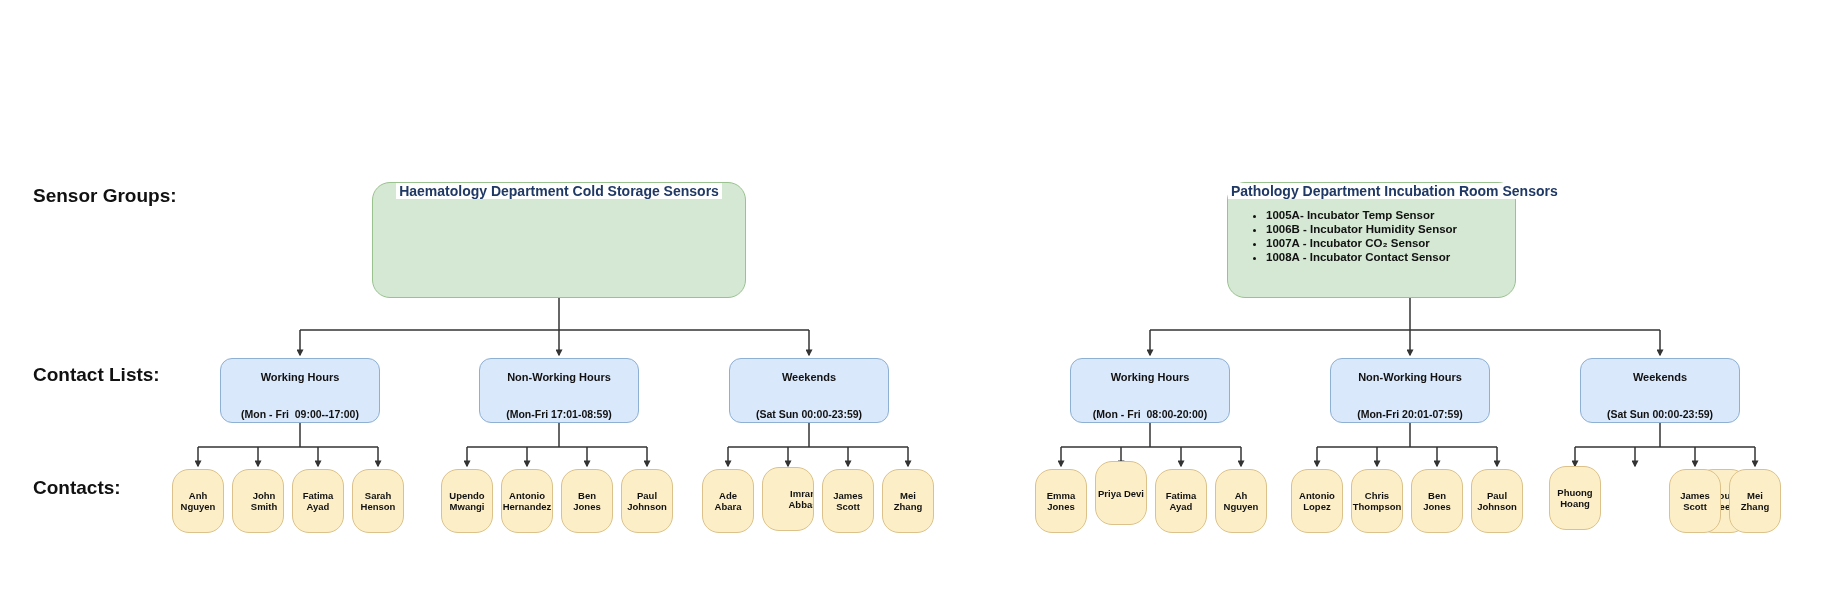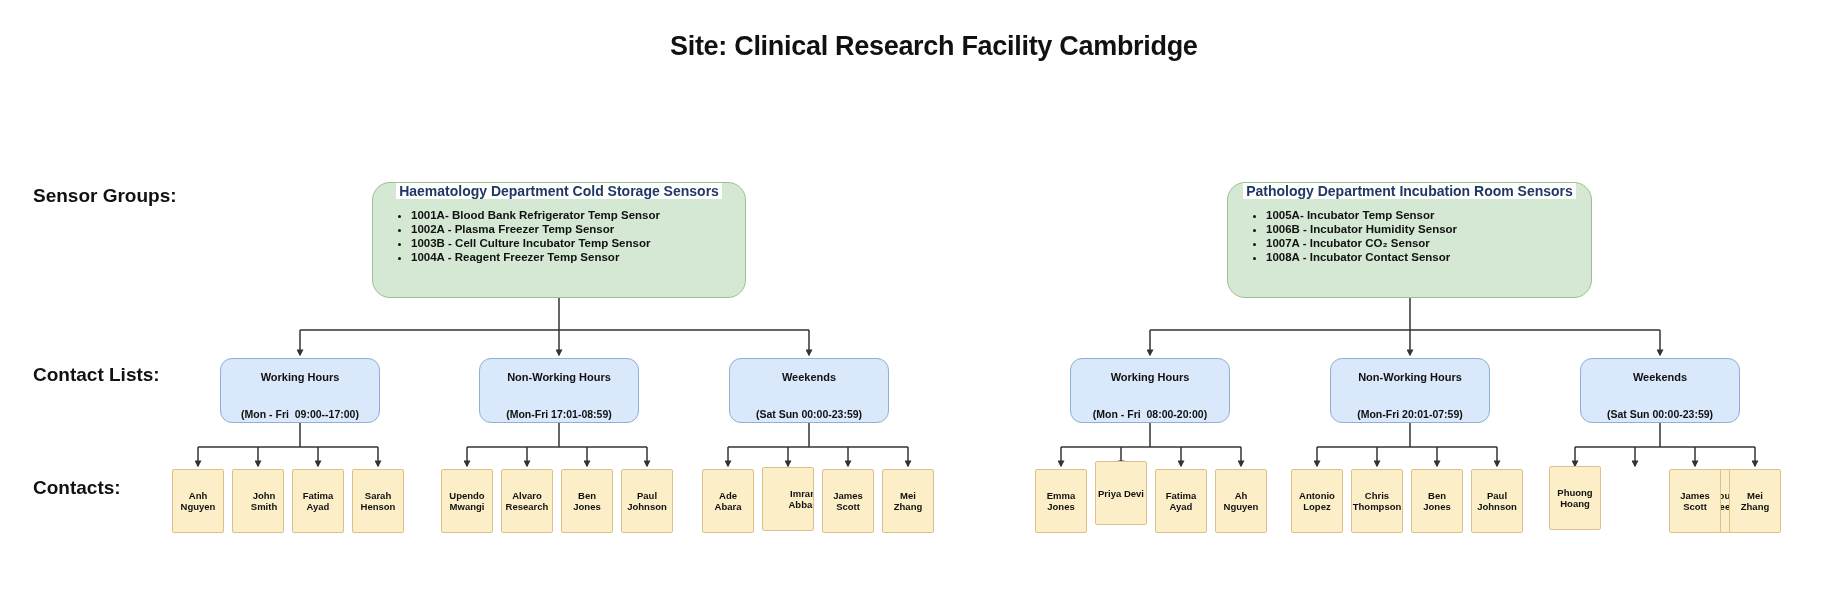--- a/index.html
+++ b/index.html
@@ -39,21 +39,21 @@
     border:1px solid var(--contact-list-border,#8db0d3);
     border-radius:12px;
   }
   .cl-name{margin-top:12px;font-size:11px;font-weight:bold;color:#111;white-space:pre;}
   .cl-sched{margin-top:25px;font-size:10.5px;font-weight:bold;color:#111;white-space:pre;}
 
   .contact-card{
     position:absolute;box-sizing:border-box;width:52px;height:64px;
     background:var(--contact-fill,#fcefc8);
     border:1px solid var(--contact-border,#dcc28a);
-    border-radius:2px;
+    border-radius:17px;
     display:flex;align-items:center;justify-content:center;text-align:center;
     font-size:9.5px;font-weight:bold;line-height:11px;color:#111;
     padding:2px;overflow:hidden;
   }
 </style>
 </head>
 <body>
 
 <div id="canvas">
   <svg id="wires" viewBox="0 0 1847 595" xmlns="http://www.w3.org/2000/svg">
@@ -105,59 +105,52 @@
         <path d="M 1660 330 V 355" fill="none" stroke="#333333" stroke-width="1.5" marker-end="url(#arrow)"></path>
         <path d="M 1660 423 V 447" fill="none" stroke="#333333" stroke-width="1.5"></path>
         <path d="M 1575 447 H 1755" fill="none" stroke="#333333" stroke-width="1.5"></path>
         <path d="M 1575 447 V 466" fill="none" stroke="#333333" stroke-width="1.5" marker-end="url(#arrow)"></path>
         <path d="M 1635 447 V 466" fill="none" stroke="#333333" stroke-width="1.5" marker-end="url(#arrow)"></path>
         <path d="M 1695 447 V 466" fill="none" stroke="#333333" stroke-width="1.5" marker-end="url(#arrow)"></path>
         <path d="M 1755 447 V 466" fill="none" stroke="#333333" stroke-width="1.5" marker-end="url(#arrow)"></path>
       </g>
   </svg>
 
-  <div class="page-title">Site: Clinical Research Facility Cambridge</div>
 
   <div class="row-label" id="lbl-sensor-groups">Sensor Groups:</div>
   <div class="row-label" id="lbl-contact-lists">Contact Lists:</div>
   <div class="row-label" id="lbl-contacts">Contacts:</div>
 <div class="sensor-group" style="left: 372px; top: 182px; width: 374px; height: 116px;">
       <div class="sg-title"><span>Haematology Department Cold Storage Sensors</span></div>
-      <ul class="sg-list">
-        <li>1001A- Blood Bank Refrigerator Temp Sensor</li>
-        <li>1002A - Plasma Freezer Temp Sensor</li>
-        <li>1003B - Cell Culture Incubator Temp Sensor</li>
-        <li>1004A - Reagent Freezer Temp Sensor</li>
-      </ul>
     </div>
     <div class="contact-list" style="left: 220px; top: 358px;">
       <div class="cl-name">Working Hours</div>
       <div class="cl-sched">(Mon - Fri  09:00--17:00)</div>
     </div>
     <div class="contact-card" style="left: 172px; top: 469px;">Anh Nguyen</div>
     <div class="contact-card" style="left: 232px; top: 469px; padding-left: 14px;">John Smith</div>
     <div class="contact-card" style="left: 292px; top: 469px;">Fatima Ayad</div>
     <div class="contact-card" style="left: 352px; top: 469px;">Sarah Henson</div>
     <div class="contact-list" style="left: 479px; top: 358px;">
       <div class="cl-name">Non-Working Hours</div>
       <div class="cl-sched">(Mon-Fri 17:01-08:59)</div>
     </div>
     <div class="contact-card" style="left: 441px; top: 469px;">Upendo Mwangi</div>
-    <div class="contact-card" style="left: 501px; top: 469px;">Alvaro Research</div>
+    <div class="contact-card" style="left: 501px; top: 469px;">Antonio Hernandez</div>
     <div class="contact-card" style="left: 561px; top: 469px;">Ben Jones</div>
     <div class="contact-card" style="left: 621px; top: 469px;">Paul Johnson</div>
     <div class="contact-list" style="left: 729px; top: 358px;">
       <div class="cl-name">Weekends</div>
       <div class="cl-sched">(Sat Sun 00:00-23:59)</div>
     </div>
     <div class="contact-card" style="left: 702px; top: 469px;">Ade Abara</div>
     <div class="contact-card" style="left: 762px; top: 467px; padding-left: 32px;">Imran Abbas</div>
     <div class="contact-card" style="left: 822px; top: 469px;">James Scott</div>
     <div class="contact-card" style="left: 882px; top: 469px;">Mei Zhang</div>
-    <div class="sensor-group" style="left: 1227px; top: 182px; width: 365px; height: 116px;">
+    <div class="sensor-group" style="left: 1227px; top: 182px; width: 289px; height: 116px;">
       <div class="sg-title"><span>Pathology Department Incubation Room Sensors</span></div>
       <ul class="sg-list">
         <li>1005A- Incubator Temp Sensor</li>
         <li>1006B - Incubator Humidity Sensor</li>
         <li>1007A - Incubator CO₂ Sensor</li>
         <li>1008A - Incubator Contact Sensor</li>
       </ul>
     </div>
     <div class="contact-list" style="left: 1070px; top: 358px;">
       <div class="cl-name">Working Hours</div>

